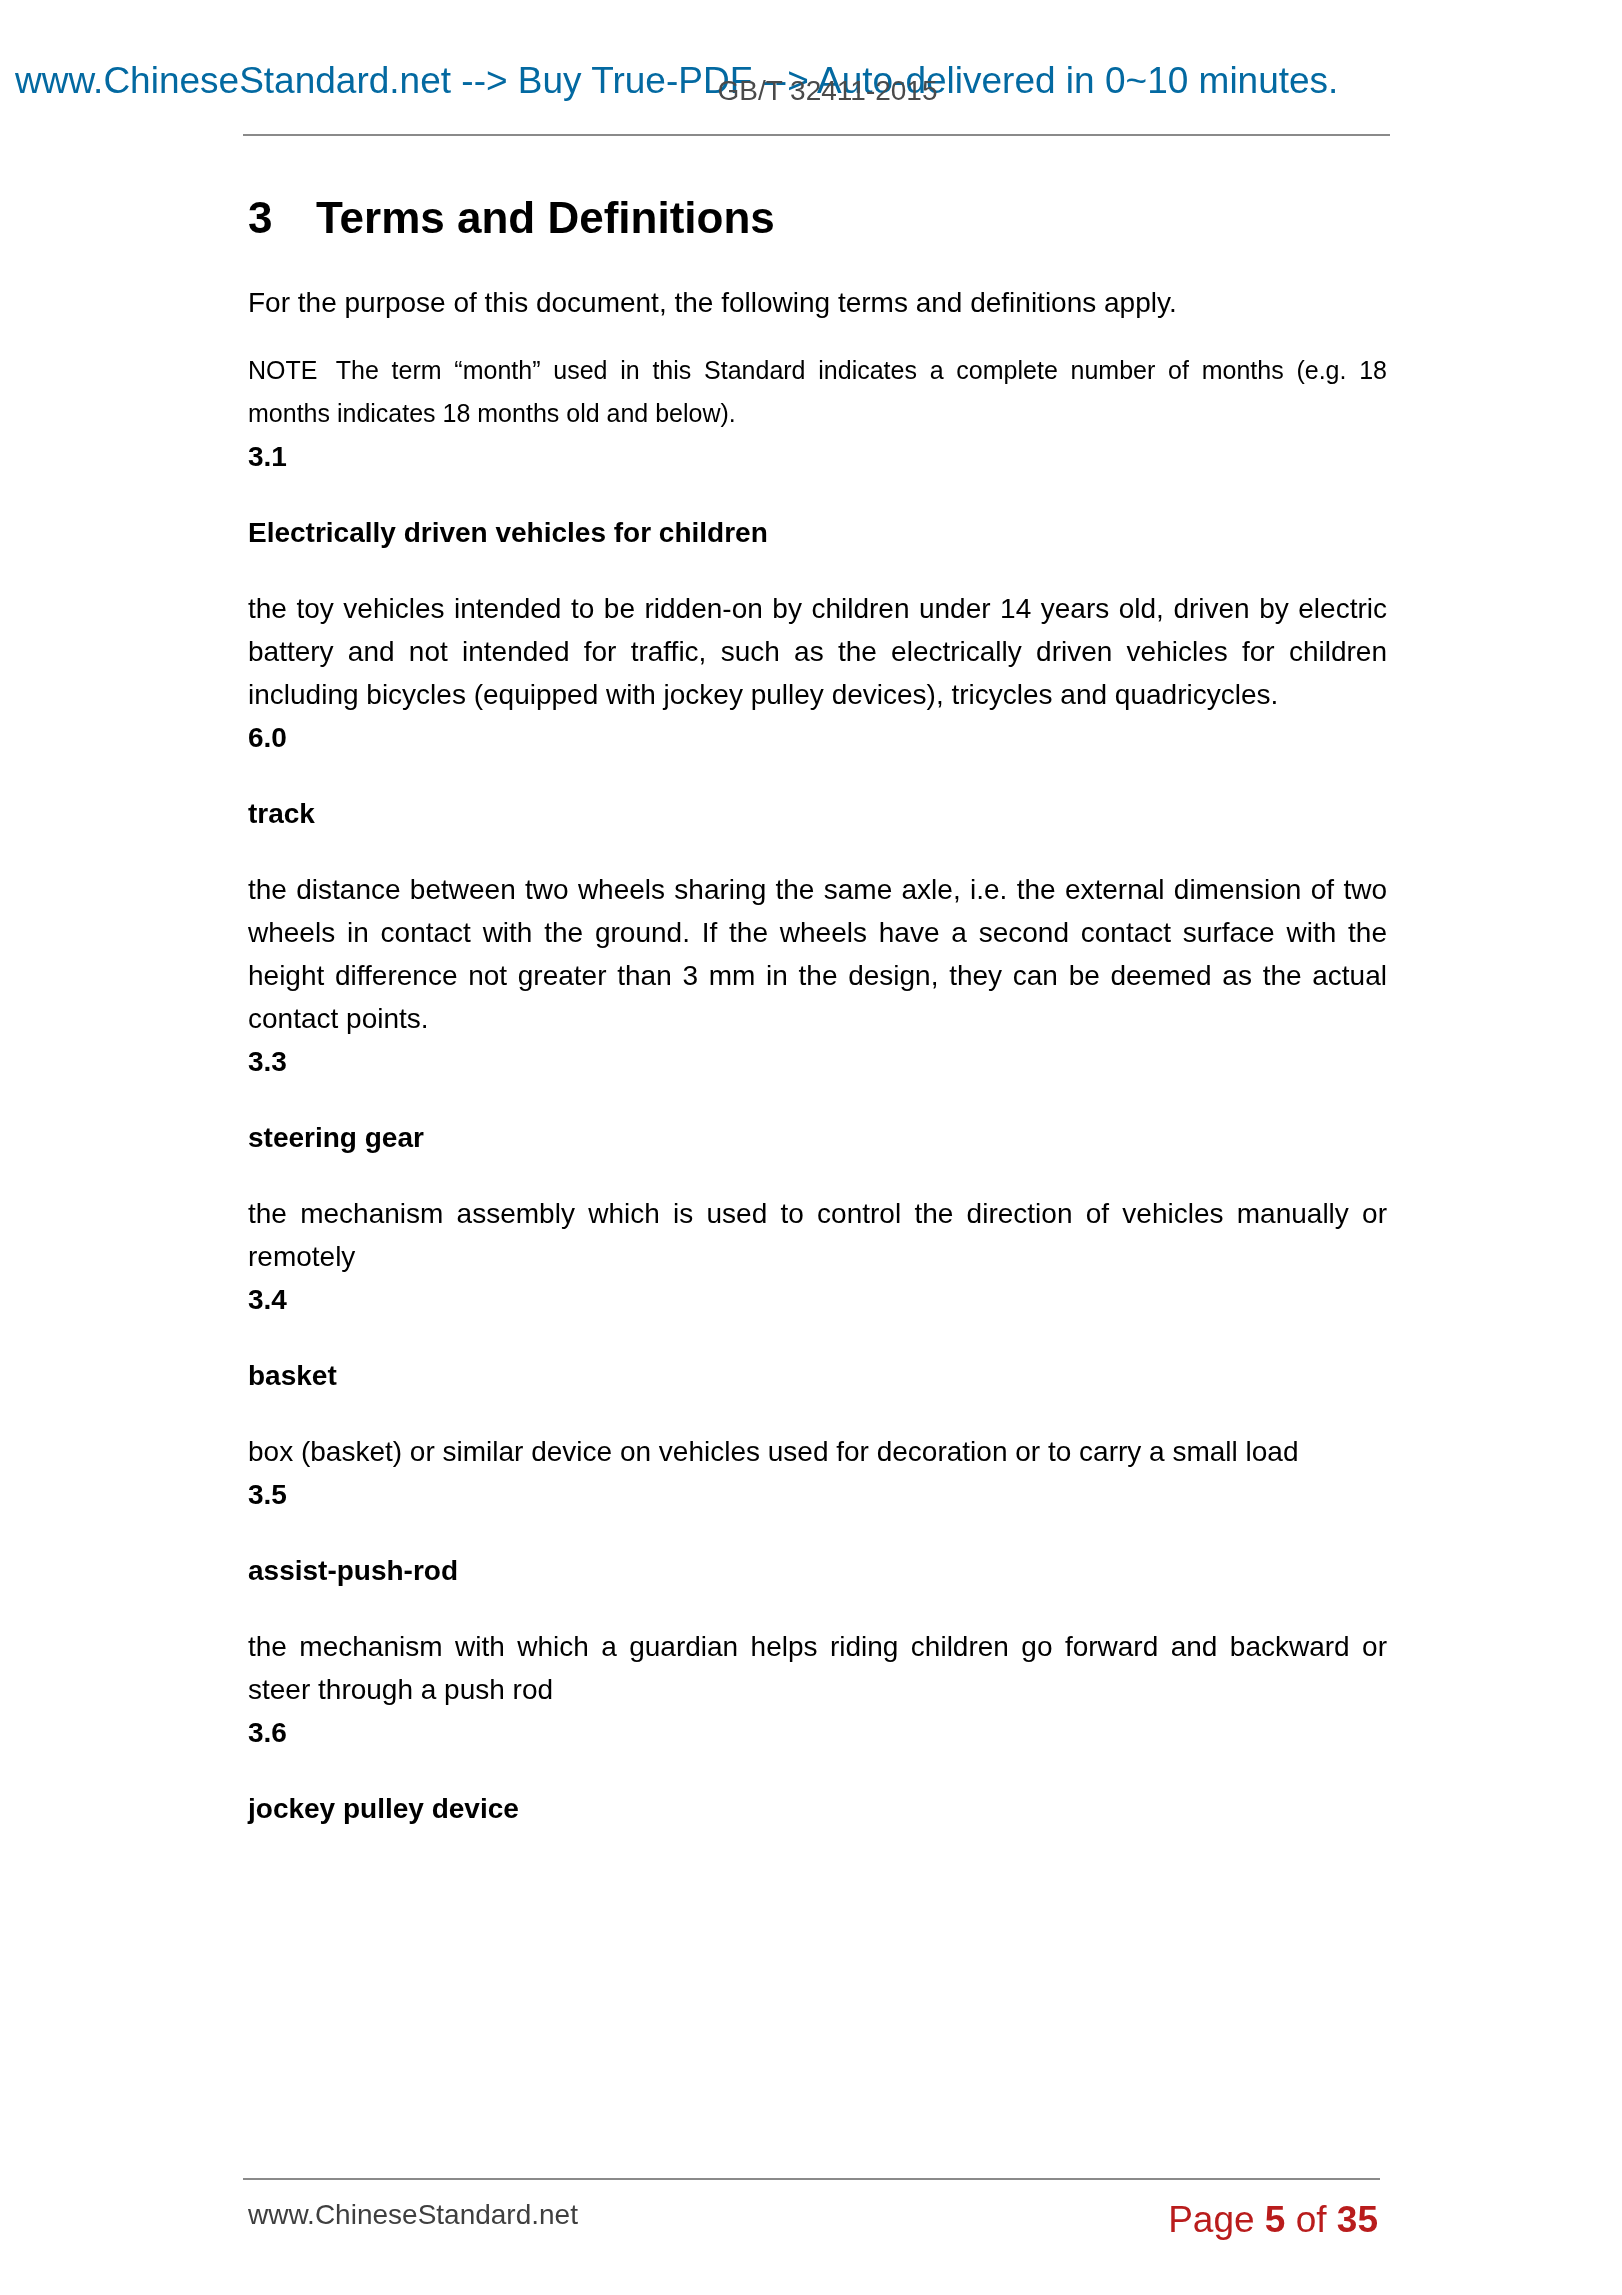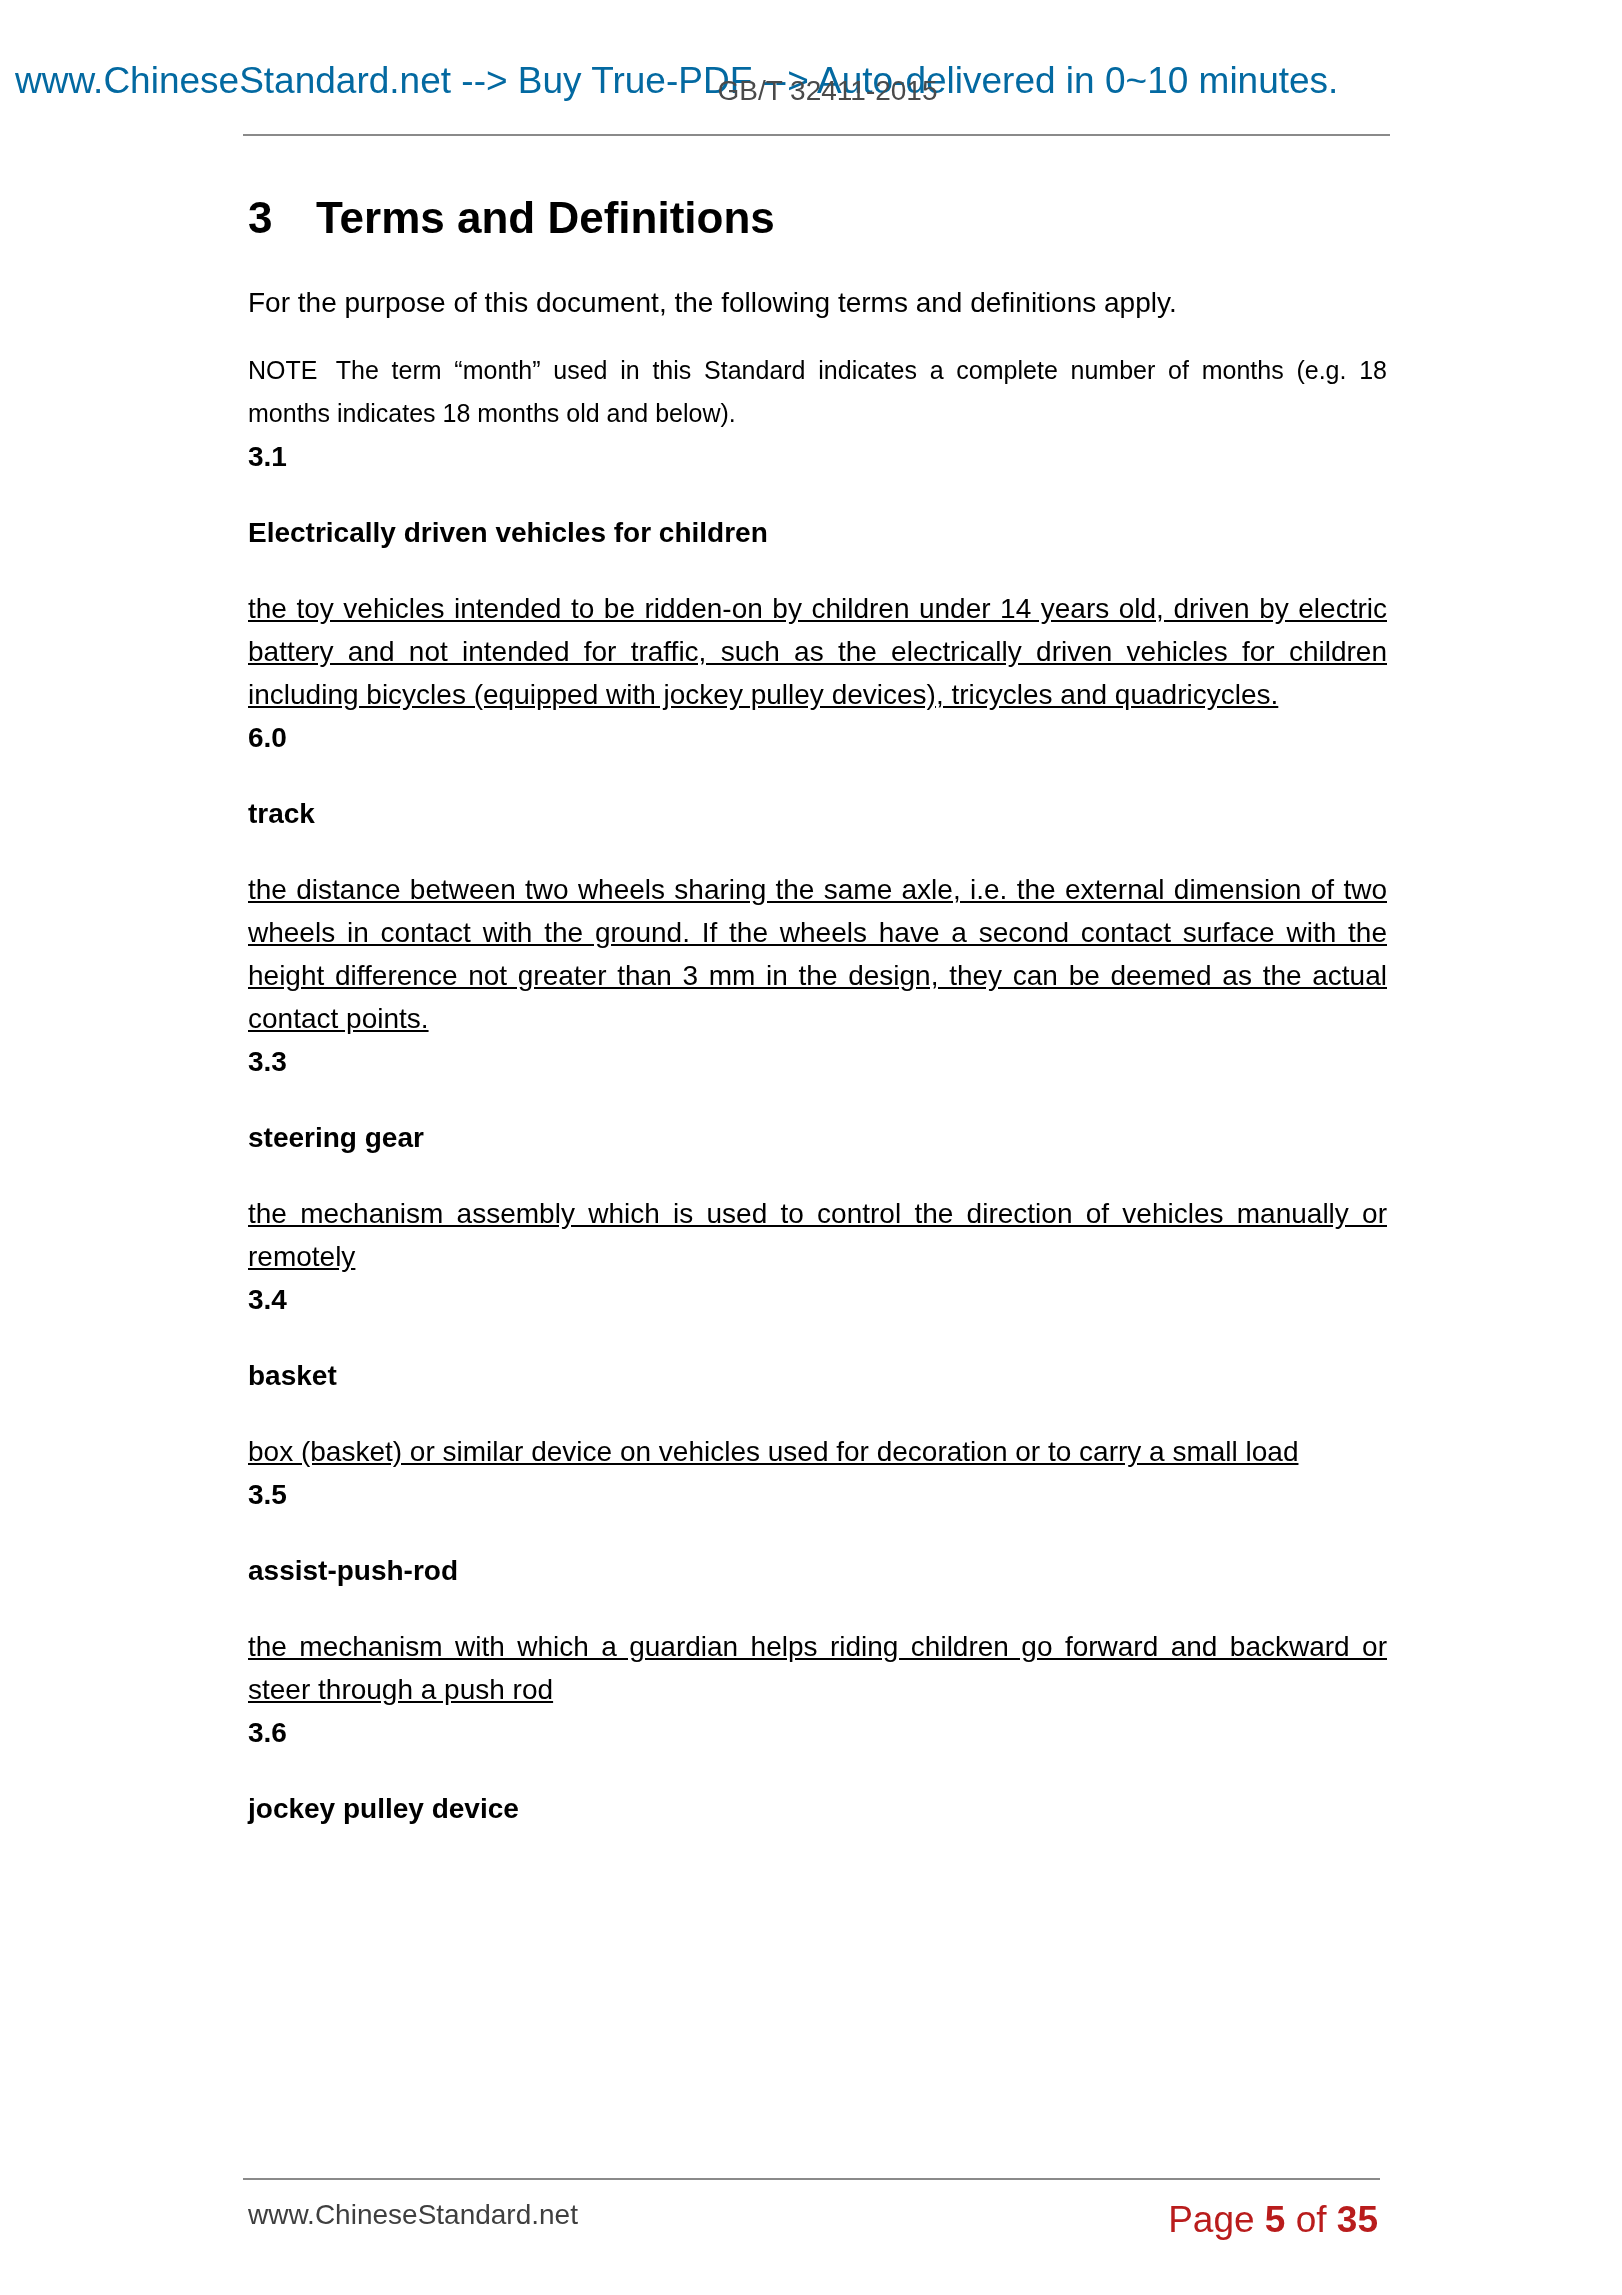--- a/index.html
+++ b/index.html
@@ -13,21 +13,21 @@
   .rule { height: 1.7px; background: #8a8a8a; }
   .content { left: 248px; width: 1139px; top: 188px; }
   h1 { margin: 0; font-size: 44px; font-weight: bold; line-height: 60px; }
   h1 .num { display: inline-block; width: 68px; }
   p { margin: 0; font-size: 28px; line-height: 43px; text-align: justify; }
   .intro { margin-top: 33px; }
   .note { font-size: 25px; line-height: 43px; margin-top: 25px; }
   .note .lbl { margin-right: 18.3px; }
   .term-num { font-weight: bold; }
   .term-name { font-weight: bold; margin-top: 33px; }
-  .term-def { margin-top: 33px; text-decoration: underline; }
+  .term-def { margin-top: 33px; }
   .footer-link { left: 248px; top: 2201px; font-size: 28px; color: #3f3f3f;
                  line-height: 1; }
   .footer-page { right: 245px; top: 2201px; font-size: 37px; color: #b91c1c; line-height: 1; }
   .footer-page b { font-weight: bold; }
 </style>
 </head>
 <body>
 
 <div class="abs hdr-text">www.ChineseStandard.net --&gt; Buy True-PDF --&gt; Auto-delivered in 0~10 minutes.</div>
 <div class="abs hdr-std">GB/T 32411-2015</div>

